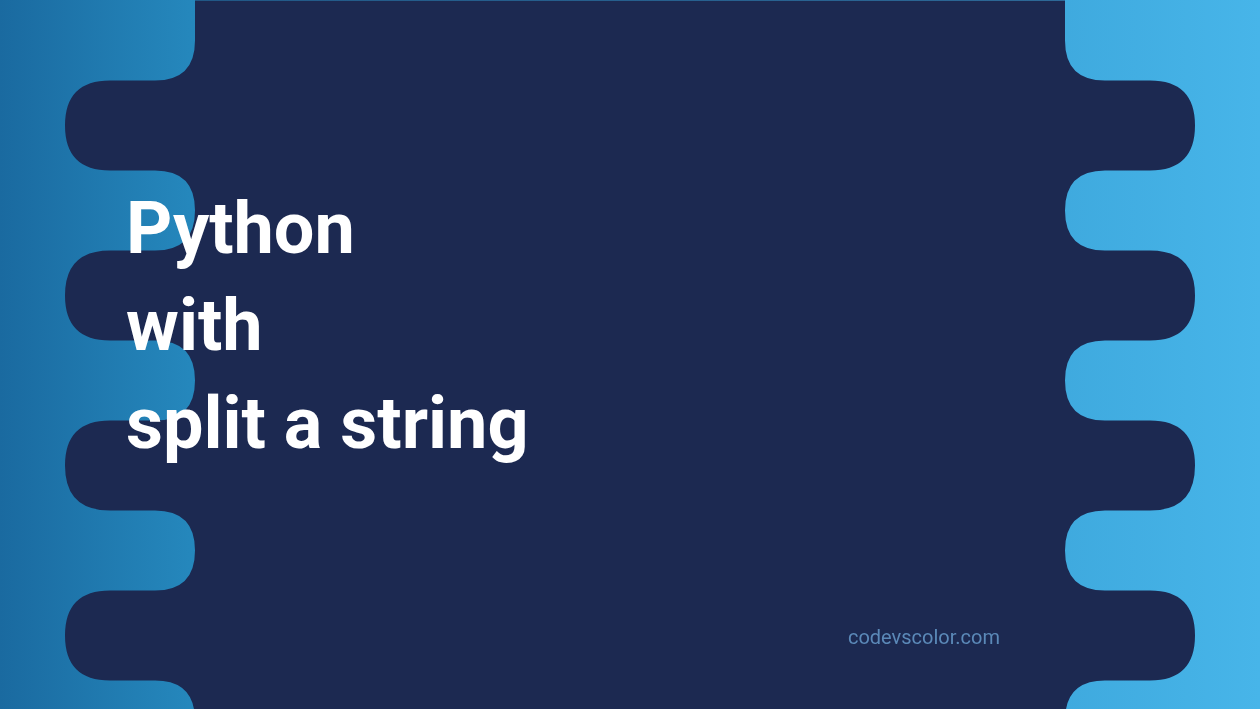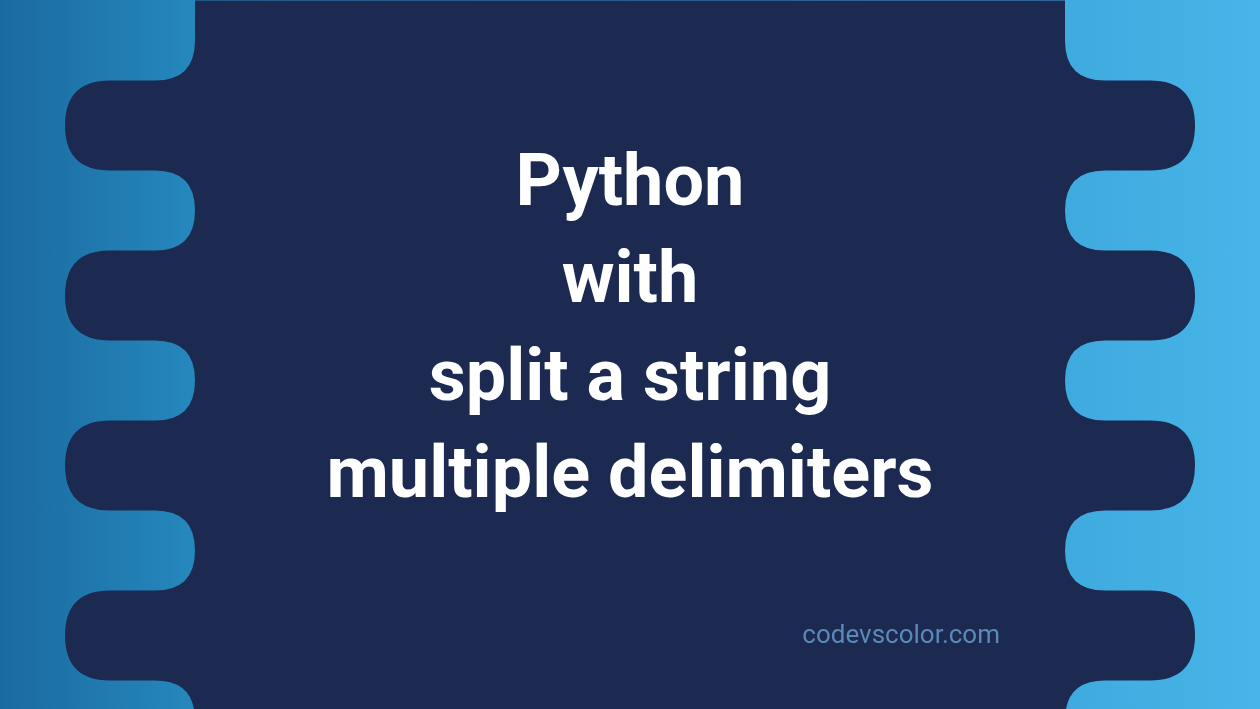--- a/index.html
+++ b/index.html
@@ -29,38 +29,38 @@
       transform: translate(-50%, -50%);
       width: 100%;
       height: 100%;
     }
     
     .title-container {
       position: absolute;
       top: 46%;
       left: 50%;
       transform: translate(-50%, -50%);
-      text-align: center;
+      text-align: left;
       width: 80%;
       z-index: 10;
     }
     
     .title-line {
       color: #ffffff;
       font-size: 72px;
       font-weight: 700;
       line-height: 1.35;
     }
     
     .watermark {
       position: absolute;
       bottom: 60px;
       right: 260px;
       color: #5b89b8;
-      font-size: 26px;
+      font-size: 20px;
       font-weight: 400;
       z-index: 10;
     }
   </style>
 </head>
 <body>
 
 <div class="banner">
 
   <svg class="blob-shape" viewBox="0 0 1260 709" preserveAspectRatio="none">
@@ -120,18 +120,17 @@
       Q 1065,80 1065,40
       L 1065,-30
       Z
     "></path>
   </svg>
 
   <div class="title-container">
     <div class="title-line">Python</div>
     <div class="title-line">with</div>
     <div class="title-line">split a string</div>
-    <div class="title-line">multiple delimiters</div>
   </div>
 
   <div class="watermark">codevscolor.com</div>
 
 </div>
 
 </body></html>

